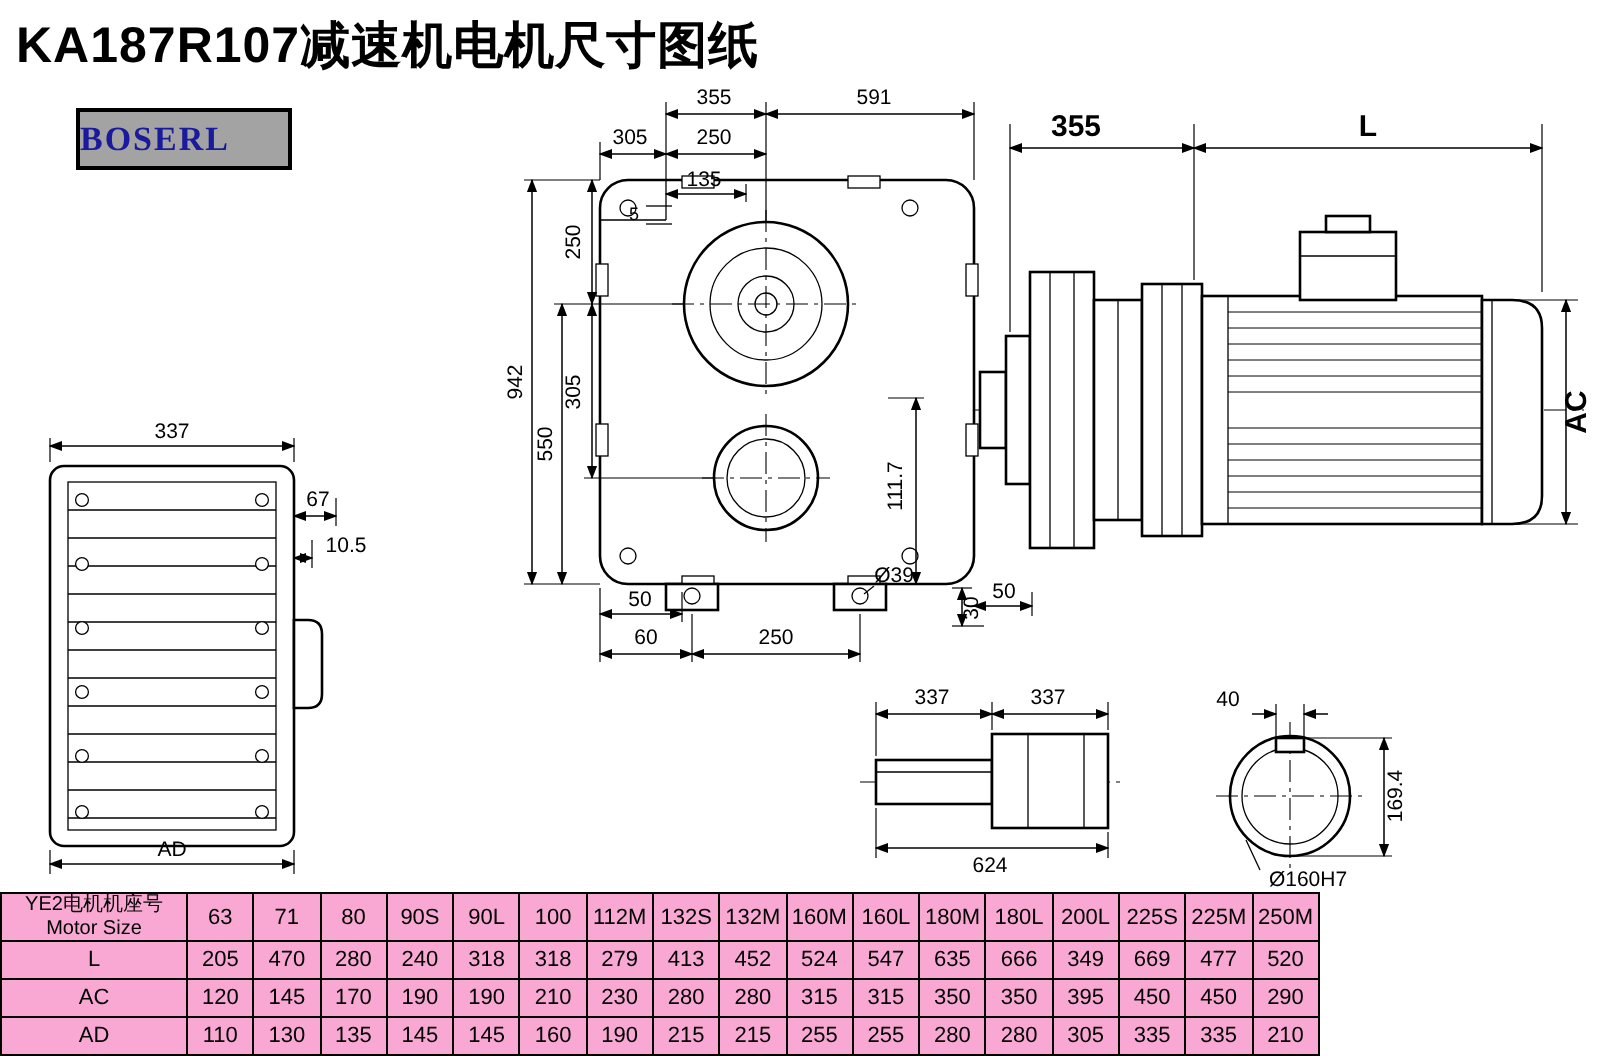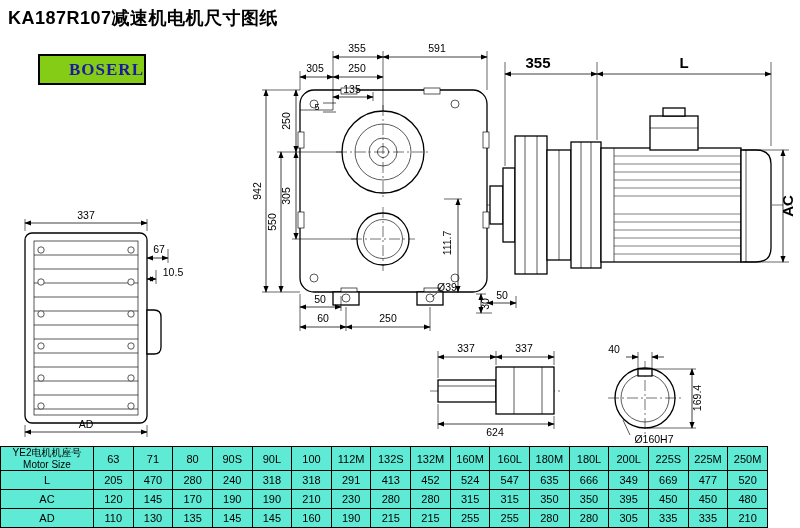--- a/index.html
+++ b/index.html
@@ -1,36 +1,36 @@
 <!DOCTYPE html>
 <html><head>
 <meta charset="utf-8">
 <style>
   html,body{margin:0;padding:0;}
   body{width:800px;height:528px;position:relative;background:#fff;overflow:hidden;
        font-family:"Liberation Sans",sans-serif;color:#000;}
-  .title{position:absolute;left:8px;top:6px;font-size:18px;font-weight:bold;letter-spacing:.5px;}
+  .title{position:absolute;left:8px;top:6px;font-size:25px;font-weight:bold;letter-spacing:.5px;}
   .logo{position:absolute;left:38px;top:54px;width:104px;height:27px;border:2px solid #000;
-        display:flex;align-items:center;justify-content:flex-end;background:#84cc16;}
+        display:flex;align-items:center;justify-content:flex-start;background:#a3a3a3;}
   .logo span{color:#1a1a9c;font-family:"Liberation Serif",serif;font-weight:bold;font-size:17px;letter-spacing:1px;}
   svg.draw{position:absolute;left:0;top:0;}
   
   .ol{fill:none;stroke:#000;stroke-width:1.3;}
   .olf{fill:#fff;stroke:#000;stroke-width:1.3;}
   .thin{fill:none;stroke:#000;stroke-width:.65;}
   .thinf{fill:#fff;stroke:#000;stroke-width:.65;}
   .fin{fill:none;stroke:#000;stroke-width:.5;}
   .dim{stroke:#000;stroke-width:.75;fill:none;}
   .ext{stroke:#000;stroke-width:.6;fill:none;}
   .cl{stroke:#000;stroke-width:.55;fill:none;stroke-dasharray:11 3 2 3;}
   svg text{font-family:"Liberation Sans",sans-serif;font-size:10.5px;fill:#000;text-anchor:middle;}
   svg text.lg{font-size:15px;font-weight:bold;}
   svg text.sm{font-size:9px;}
   
-  table.dims{position:absolute;left:0;top:446px;width:768px;border-collapse:collapse;table-layout:fixed;background:#5eead4;}
+  table.dims{position:absolute;left:0;top:446px;width:660px;border-collapse:collapse;table-layout:fixed;background:#f9a8d4;}
   table.dims td{border:1px solid #000;text-align:center;vertical-align:middle;font-size:11px;height:18px;padding:0;}
   table.dims tr.hdr td{height:22px;}
   table.dims td.hcell{width:92px;font-size:10px;line-height:1.15;font-weight:normal;}
 </style>
 </head>
 <body>
 
 <div class="title">KA187R107减速机电机尺寸图纸</div>
 <div class="logo">
   <span>BOSERL</span>
@@ -305,21 +305,21 @@
         <td>250M</td>
       </tr>
   <tr>
         <td>L</td>
         <td>205</td>
         <td>470</td>
         <td>280</td>
         <td>240</td>
         <td>318</td>
         <td>318</td>
-        <td>291</td>
+        <td>279</td>
         <td>413</td>
         <td>452</td>
         <td>524</td>
         <td>547</td>
         <td>635</td>
         <td>666</td>
         <td>349</td>
         <td>669</td>
         <td>477</td>
         <td>520</td>
@@ -335,21 +335,21 @@
         <td>230</td>
         <td>280</td>
         <td>280</td>
         <td>315</td>
         <td>315</td>
         <td>350</td>
         <td>350</td>
         <td>395</td>
         <td>450</td>
         <td>450</td>
-        <td>480</td>
+        <td>290</td>
       </tr>
       <tr>
         <td>AD</td>
         <td>110</td>
         <td>130</td>
         <td>135</td>
         <td>145</td>
         <td>145</td>
         <td>160</td>
         <td>190</td>

